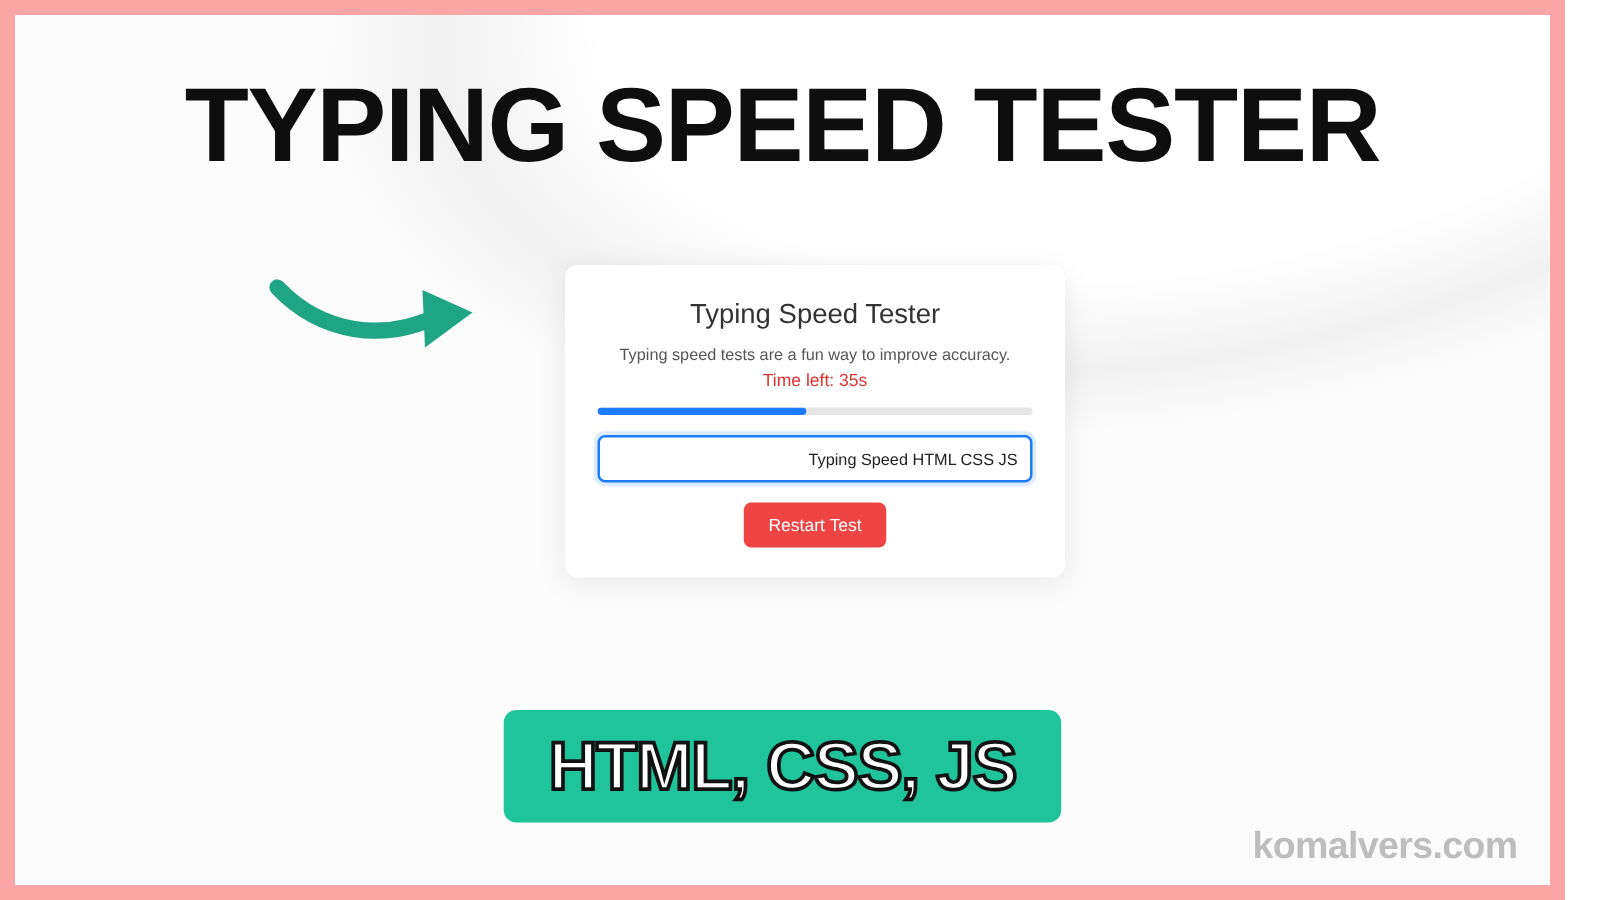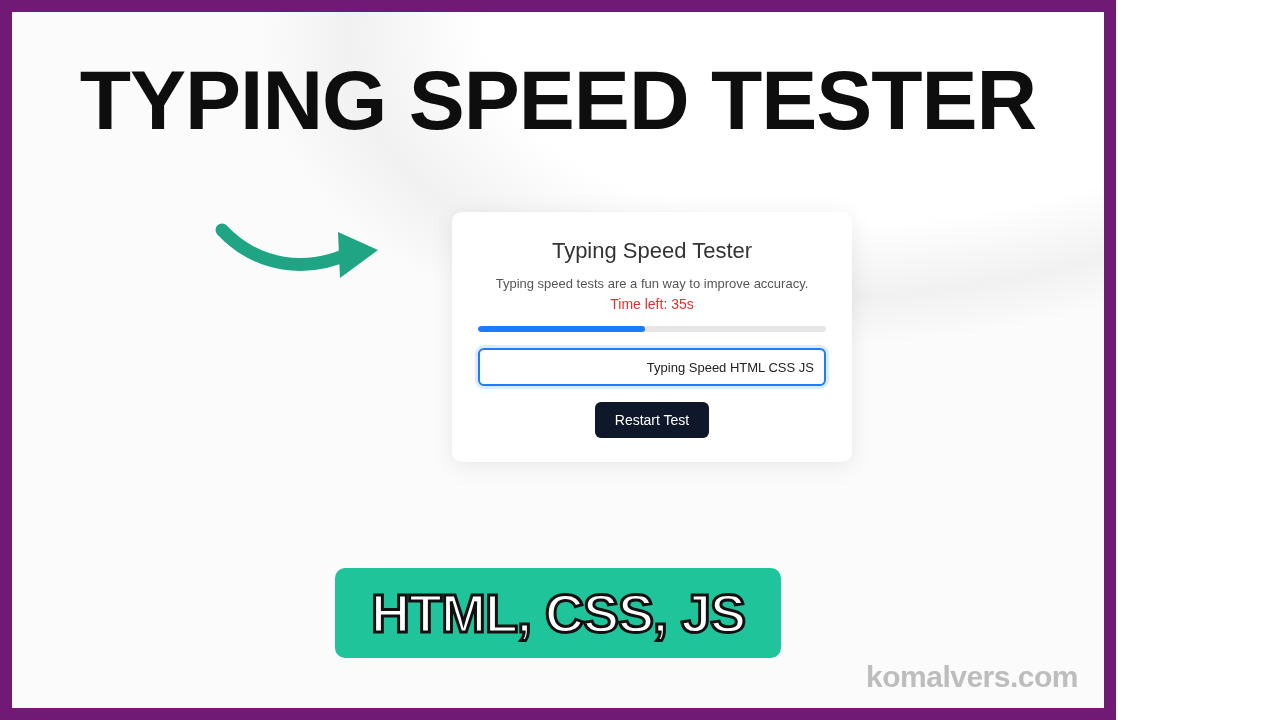--- a/index.html
+++ b/index.html
@@ -4,23 +4,23 @@
   <style>
     * { margin: 0; padding: 0; box-sizing: border-box; }
     body {
       width: 1280px;
       height: 720px;
       font-family: Arial, Helvetica, sans-serif;
       overflow: hidden;
       background: #fff;
     }
     .outer-frame {
-      width: 1116px;
+      width: 1252px;
       height: 720px;
-      border: 12px solid #701a75;
+      border: 12px solid #fca5a5;
       background: #fbfbfb;
       position: relative;
       overflow: hidden;
     }
     .bg-swoosh {
       position: absolute;
       top: -300px;
       left: -200px;
       width: 2000px;
       height: 900px;
@@ -96,21 +96,21 @@
       outline: none;
       padding: 0 10px;
       font-size: 13px;
       color: #222;
       margin-bottom: 16px;
       box-shadow: 0 0 0 3px rgba(29,123,255,0.15);
       text-align: right;
     }
     .restart-btn {
       display: inline-block;
-      background: #0f172a;
+      background: #ef4444;
       color: #fff;
       font-size: 14px;
       border: none;
       border-radius: 6px;
       padding: 10px 20px;
       cursor: pointer;
     }
     .tech-badge {
       position: absolute;
       bottom: 50px;

